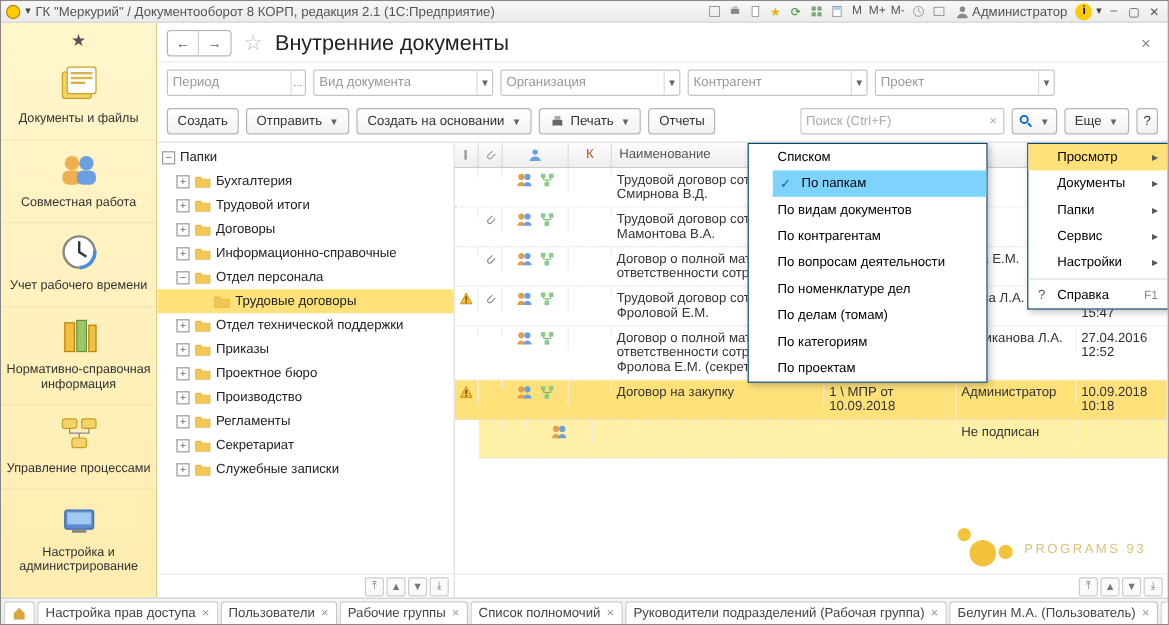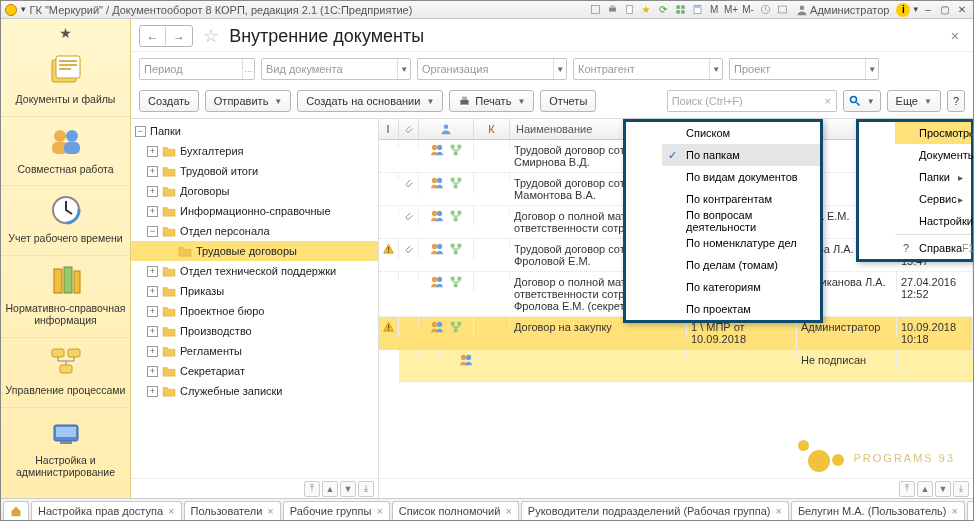--- a/index.html
+++ b/index.html
@@ -77,24 +77,24 @@
   .grid-body { flex:1; overflow:auto; }
   .gr { display:flex; border-bottom:1px dotted #e0e0e0; min-height:32px; align-items:flex-start; position:relative; }
   .gr.sel { background:#ffe17a; }
   .gr.sel2 { background:#fff0a8;margin-left:20px; }
   .gc { border-right:1px solid #eee; padding:4px 4px; font-size:11px; color:#333; }
   .gc.center{display:flex;align-items:center;justify-content:center;}
   .doc-title { font-size:11px; }
   .grid-foot { height:20px; border-top:1px solid #eee; display:flex; justify-content:flex-end; align-items:center; gap:2px; padding-right:4px; }
 
   
-  .dd-menu { position:absolute; background:#fff; border:3px solid #0c4a6e; box-shadow:2px 2px 6px rgba(0,0,0,.25); z-index:50;padding-left:36px; }
+  .dd-menu { position:absolute; background:#fff; border:1px solid #0c4a6e; box-shadow:2px 2px 6px rgba(0,0,0,.25); z-index:50; }
   .dd-view { top:0; left:244px; width:200px; }
   .dd-item { height:22px; display:flex; align-items:center; padding:0 8px 0 24px; position:relative; font-size:11px; cursor:pointer; }
-  .dd-item.on { background:#e5e5e5; }
+  .dd-item.on { background:#7dd3fc;margin-left:20px; }
   .dd-item.on::before { content:"✓"; position:absolute; left:6px; color:#06c; font-size:11px; }
 
   .dd-more { top:0; right:-1px; width:118px; }
   .dd-more .dd-item.hi { background:#ffe17a; }
   .dd-more .dd-item .arr { margin-left:auto; font-size:10px; color:#555; }
   .dd-more .dd-item .q { position:absolute; left:8px; font-size:11px; color:#555; }
   .dd-more .dd-item .kb { margin-left:auto; font-size:10px; color:#888; }
   .dd-sep { height:1px; background:#ddd; margin:2px 0; }
 
   

